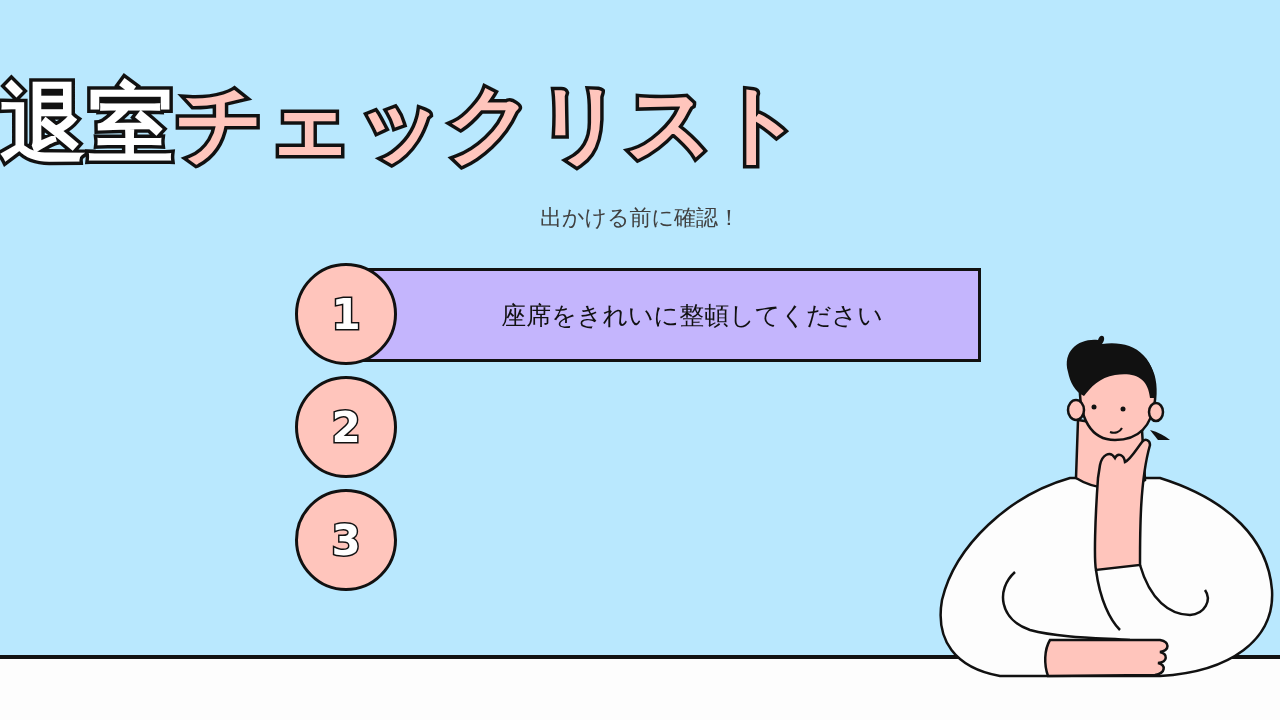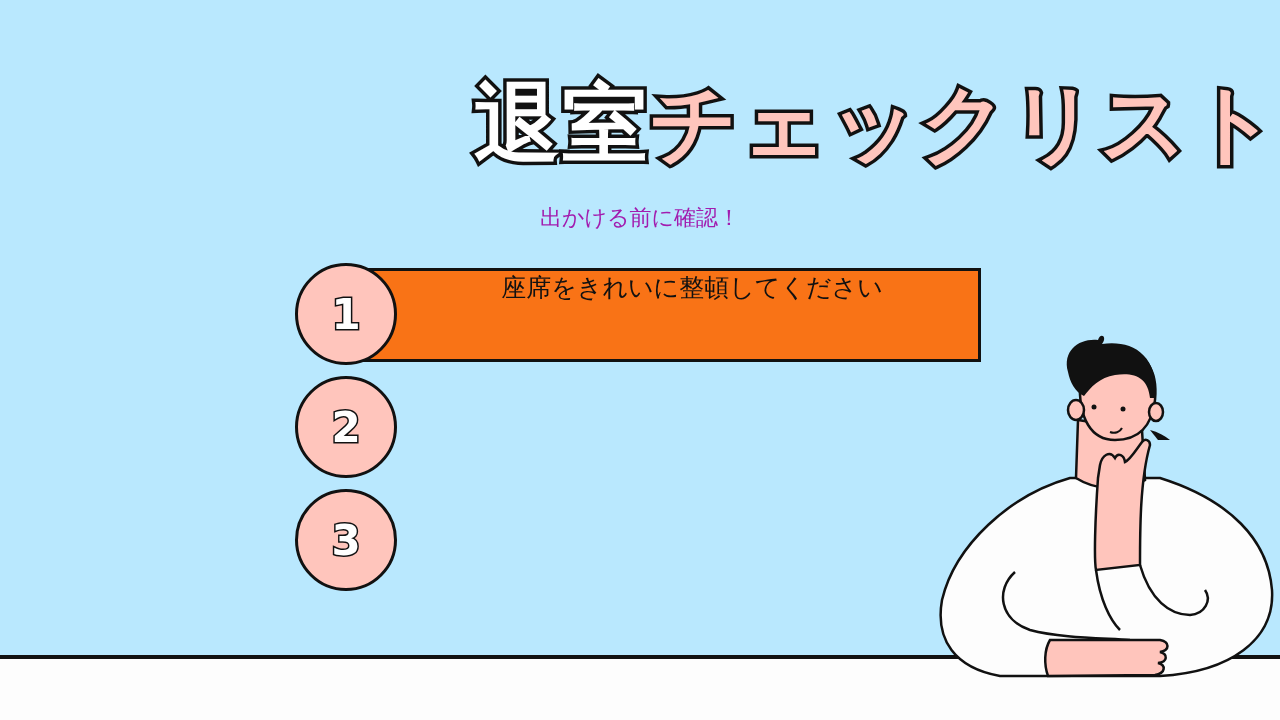--- a/index.html
+++ b/index.html
@@ -1,24 +1,24 @@
 <!DOCTYPE html>
 <html><head>
 <meta charset="utf-8">
 <style>
   html, body { margin:0; padding:0; }
   body { width:1280px; height:720px; position:relative; overflow:hidden; background:#B9E8FE; font-family:"DejaVu Sans", sans-serif; }
   .floor { position:absolute; left:0; top:655px; width:1280px; height:65px; background:#FDFDFD; border-top:4px solid #111; box-sizing:border-box; }
-  .title { position:absolute; left:0; top:68px; width:1280px; text-align:right; font-size:86px; font-weight:bold; letter-spacing:2px; line-height:110px; white-space:nowrap; }
+  .title { position:absolute; left:0; top:68px; width:1280px; text-align:left; font-size:86px; font-weight:bold; letter-spacing:2px; line-height:110px; white-space:nowrap; }
   .title span { -webkit-text-stroke:7px #111; paint-order:stroke fill; }
   .title .t1 { color:#FFFFFF; }
   .title .t2 { color:#FFC5BC; }
-  .subtitle { position:absolute; left:0; top:203px; width:1280px; text-align:center; font-size:22px; color:#a21caf; }
+  .subtitle { position:absolute; left:0; top:203px; width:1280px; text-align:center; font-size:22px; color:#404040; }
   .item { position:absolute; left:295px; width:686px; height:102px; }
-  .card { position:absolute; left:68px; top:3px; width:612px; height:88px; background:#f97316; border:3px solid #111; box-sizing:content-box; display:flex; justify-content:center; }
+  .card { position:absolute; left:68px; top:3px; width:612px; height:88px; background:#c4b5fd; border:3px solid #111; box-sizing:content-box; display:flex; align-items:center; justify-content:center; }
   .card-text { font-size:25px; color:#111; padding-left:40px; white-space:nowrap; }
   .num { position:absolute; left:0; top:-2px; width:96px; height:96px; border-radius:50%; background:#FFC5BC; border:3px solid #111; display:flex; align-items:center; justify-content:center; z-index:2; }
   .num span { font-size:42px; font-weight:bold; color:#fff; -webkit-text-stroke:3px #111; paint-order:stroke fill; }
   .person { position:absolute; left:930px; top:330px; width:350px; height:390px; }
 </style>
 </head>
 <body>
 
 <div class="floor"></div>
 

